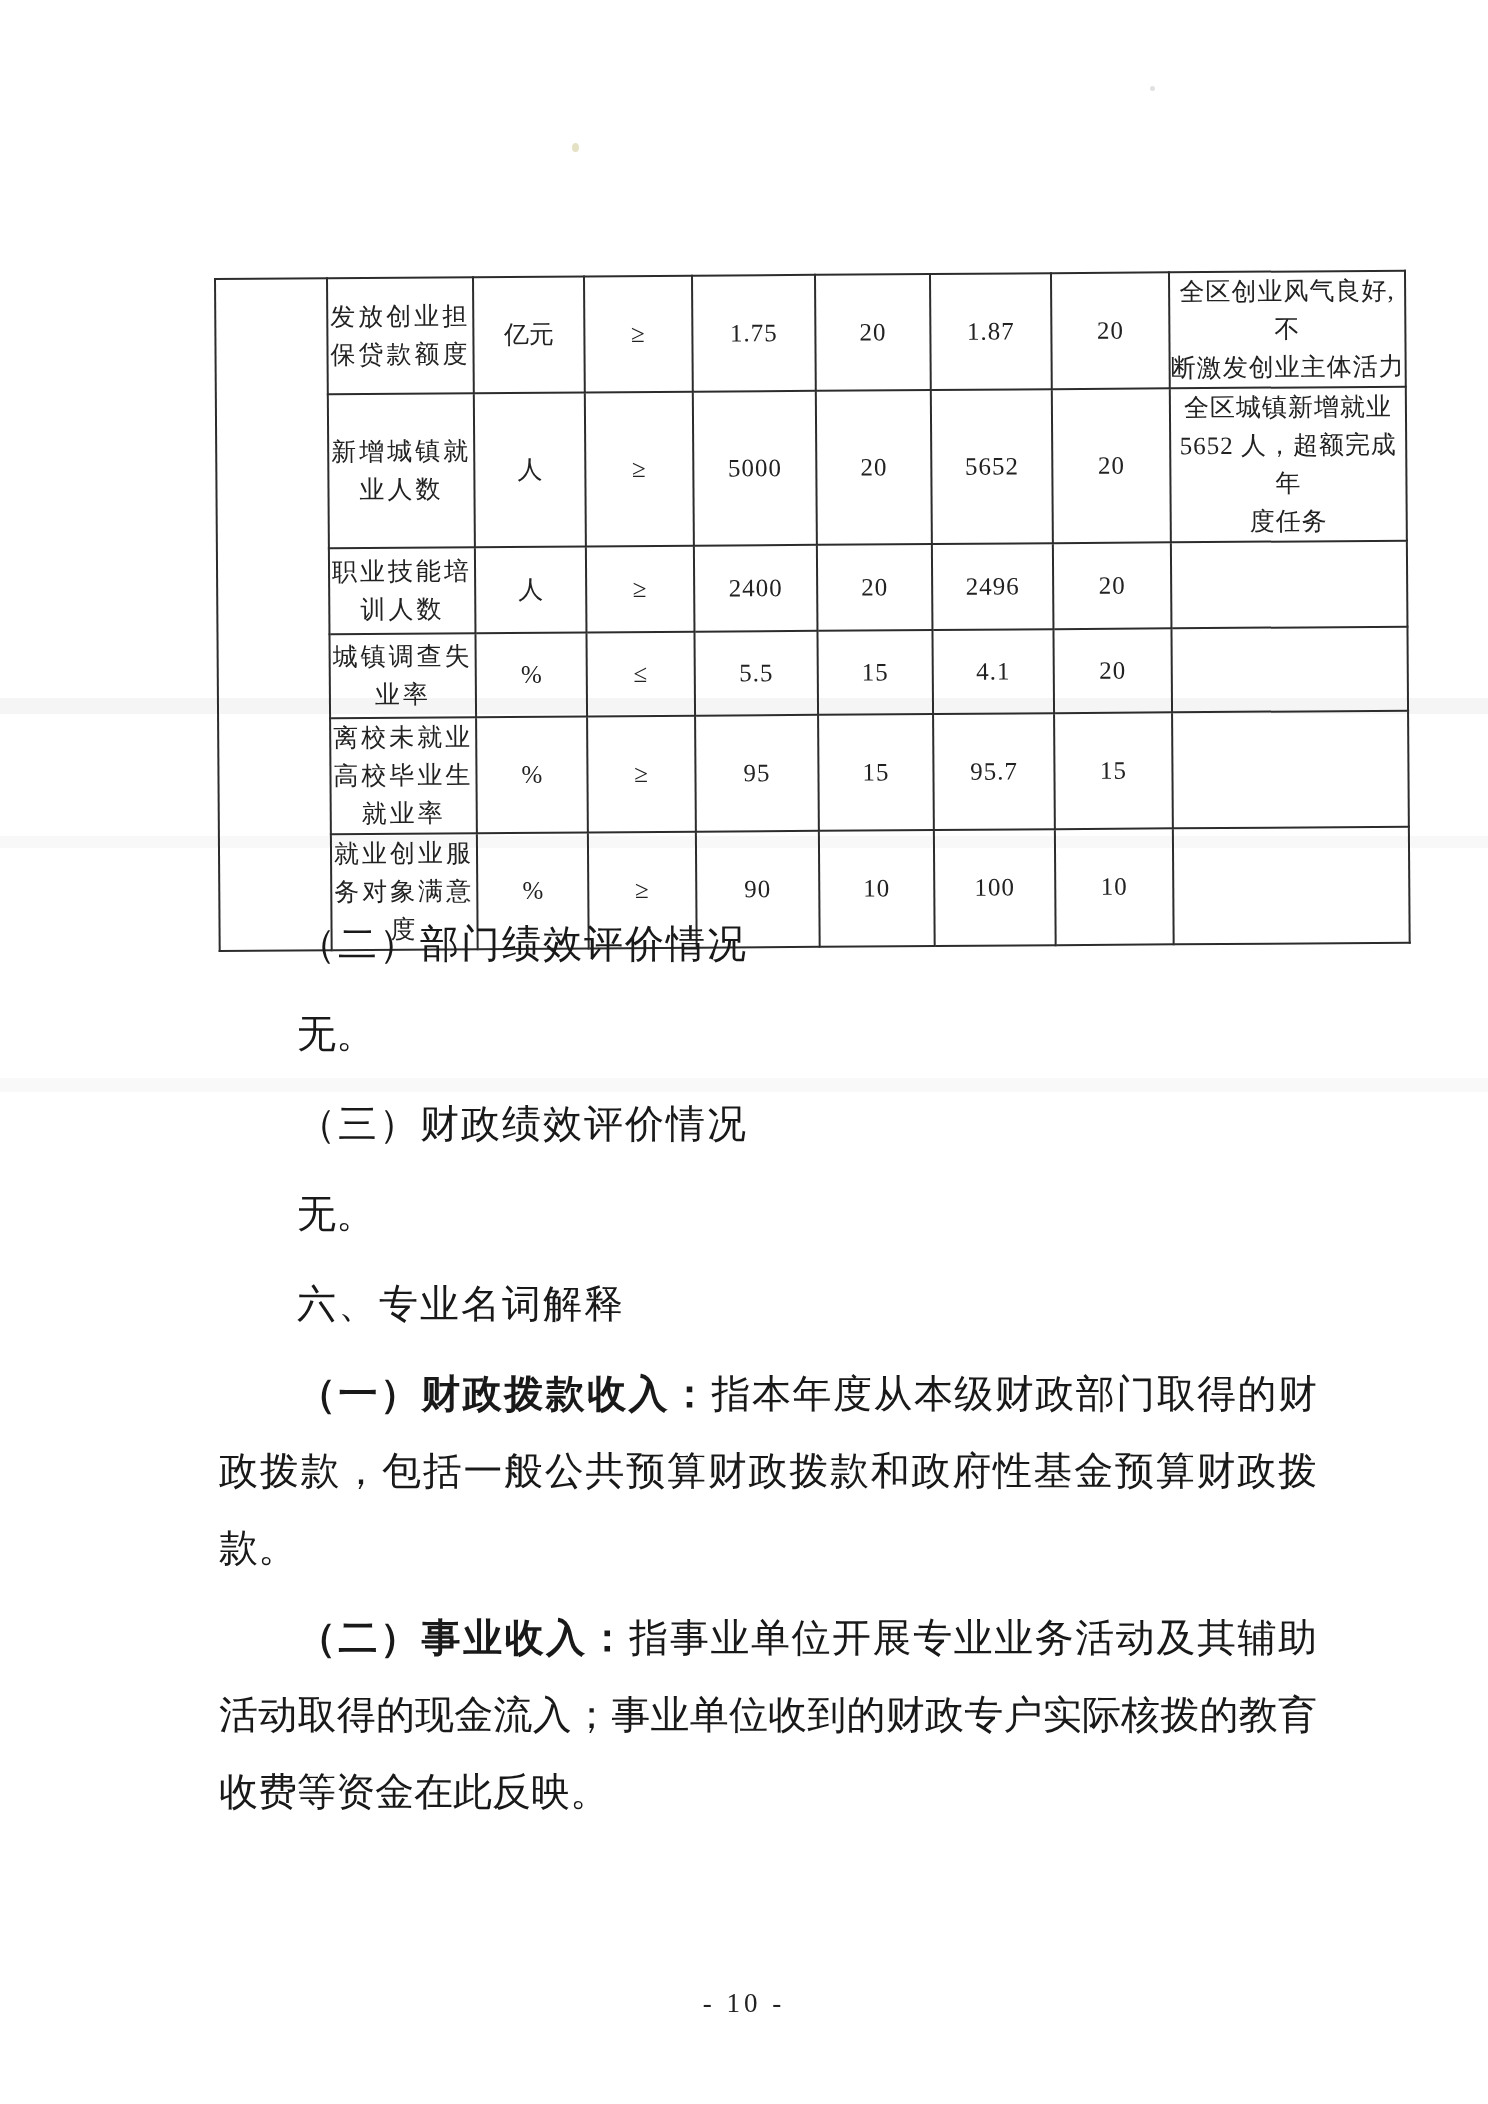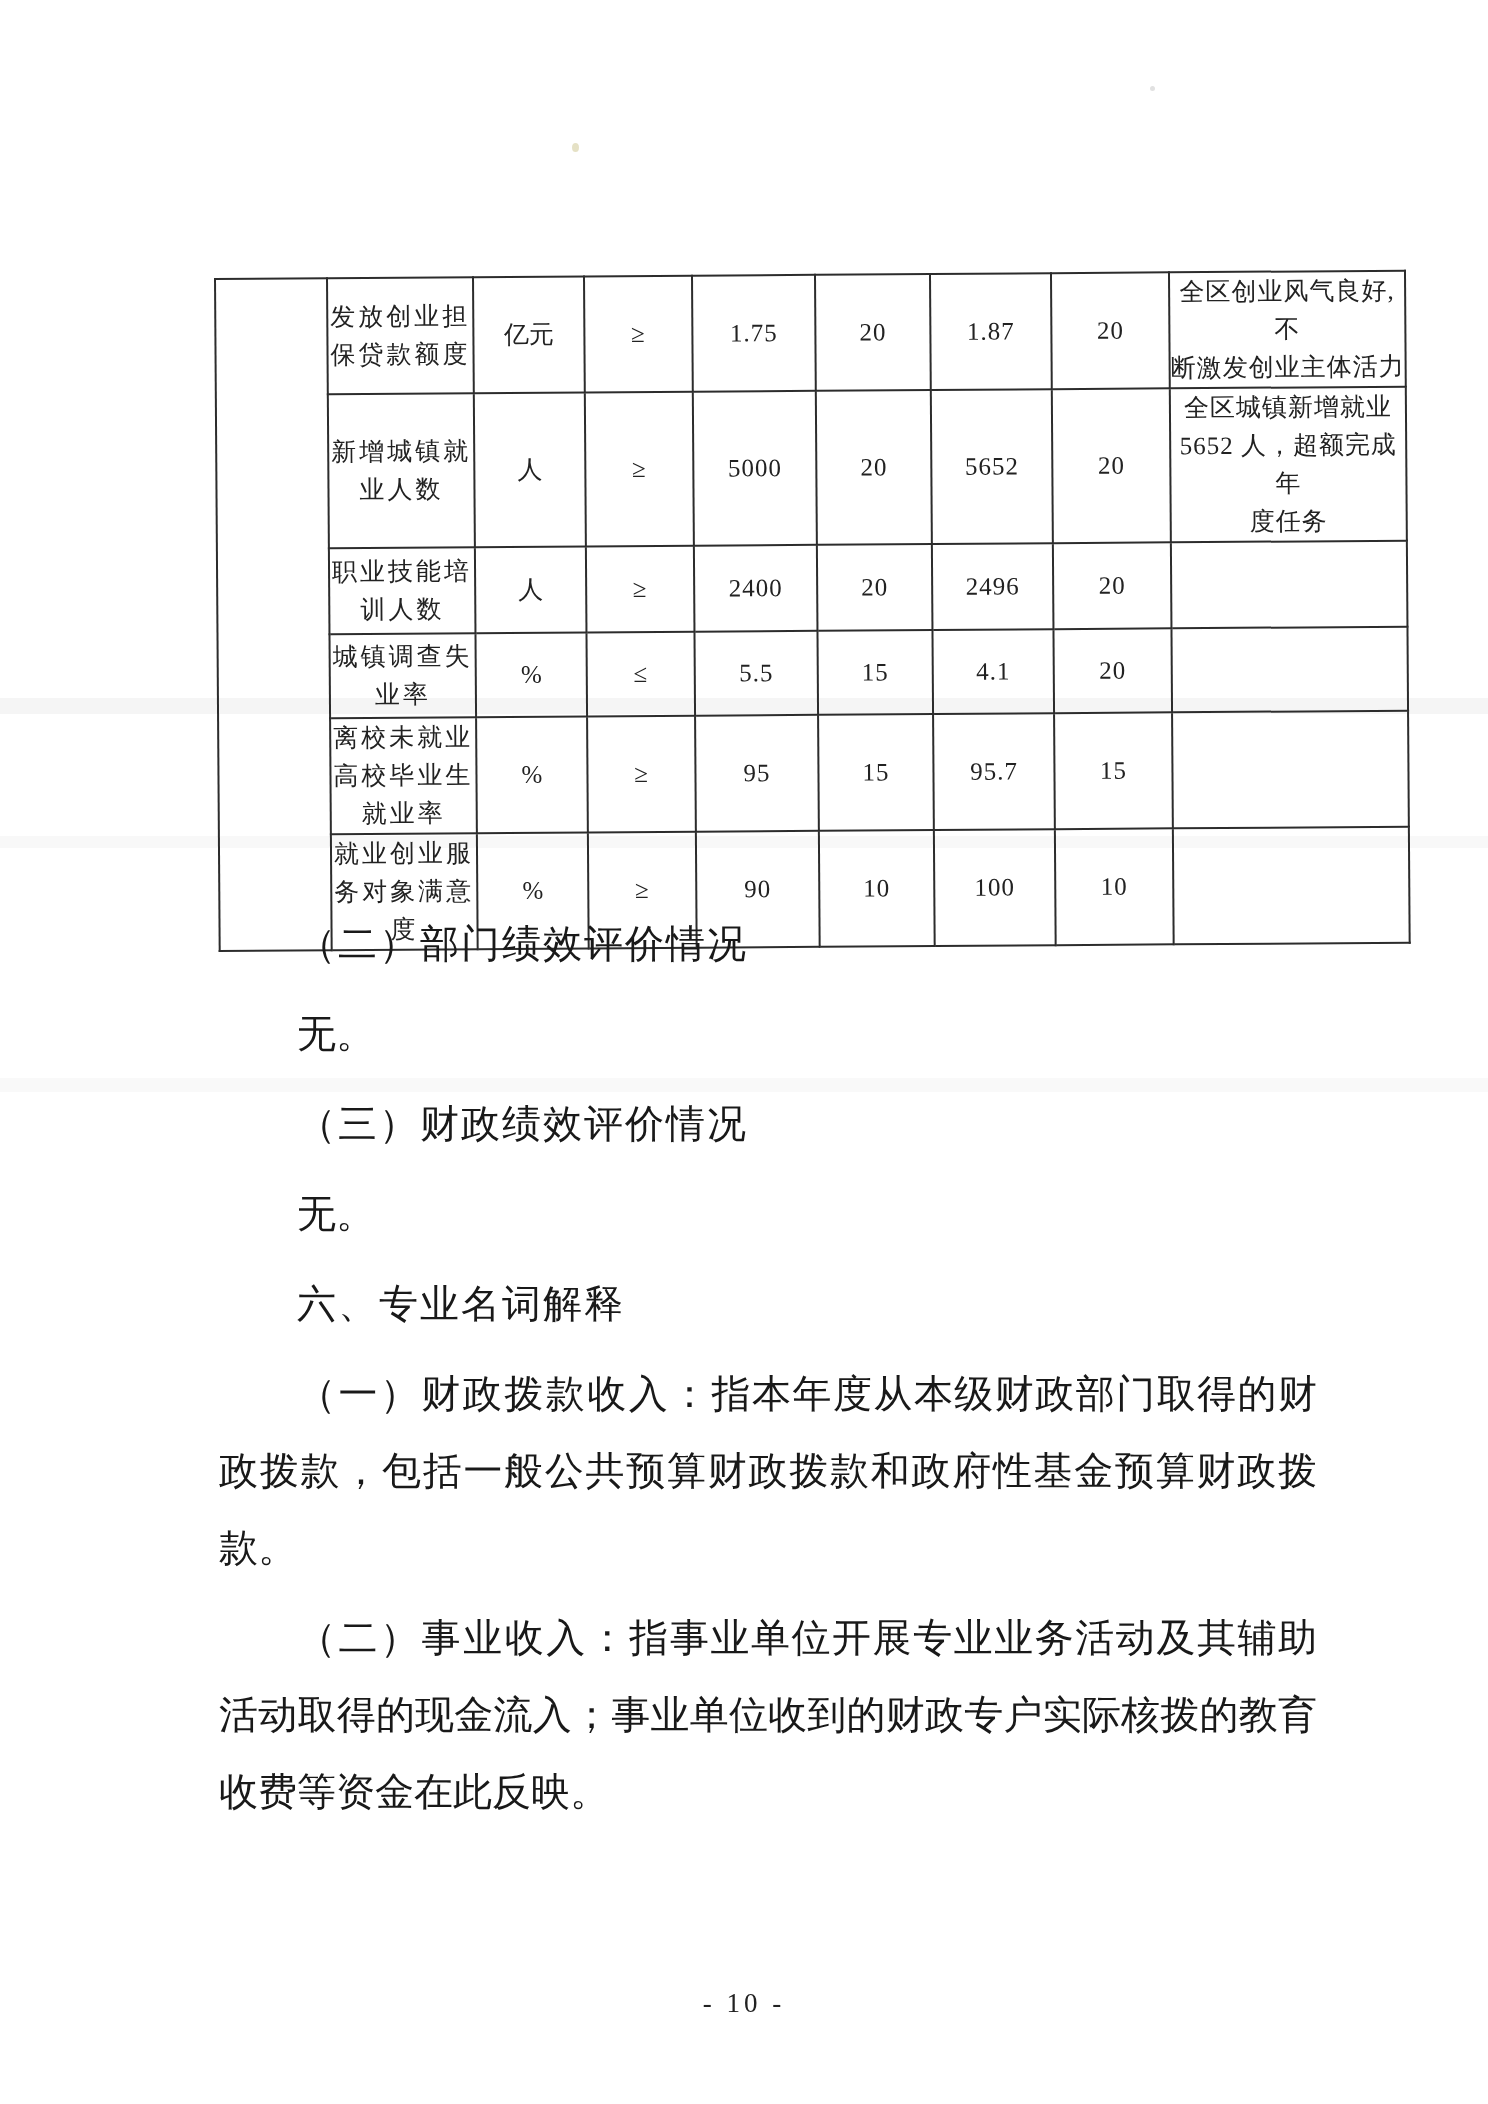--- a/index.html
+++ b/index.html
@@ -33,21 +33,21 @@
   .textflow{
     position:absolute;left:206px;top:892px;width:1124px;
     font-size:39px;line-height:77px;text-align:justify;color:#191919;
   }
   .textflow p{margin:13px;text-indent:78px;}
   .kaiti{letter-spacing:2px;}
   .heiti{
     font-family:"Liberation Sans","DejaVu Sans",sans-serif;
     font-weight:normal;letter-spacing:2px;
   }
-  .term{font-weight:normal;letter-spacing:1px;}
+  .term{font-weight:bold;letter-spacing:1px;}
   
   .pageno{
     position:absolute;left:0;top:1988px;width:100%;
     text-align:center;font-size:27px;letter-spacing:4px;color:#222;
   }
   
   .band{position:absolute;left:0;width:100%;pointer-events:none;}
   .b1{top:698px;height:16px;background:rgba(130,130,130,0.08);}
   .b2{top:836px;height:12px;background:rgba(130,130,130,0.06);}
   .b3{top:1078px;height:14px;background:rgba(130,130,130,0.05);}

